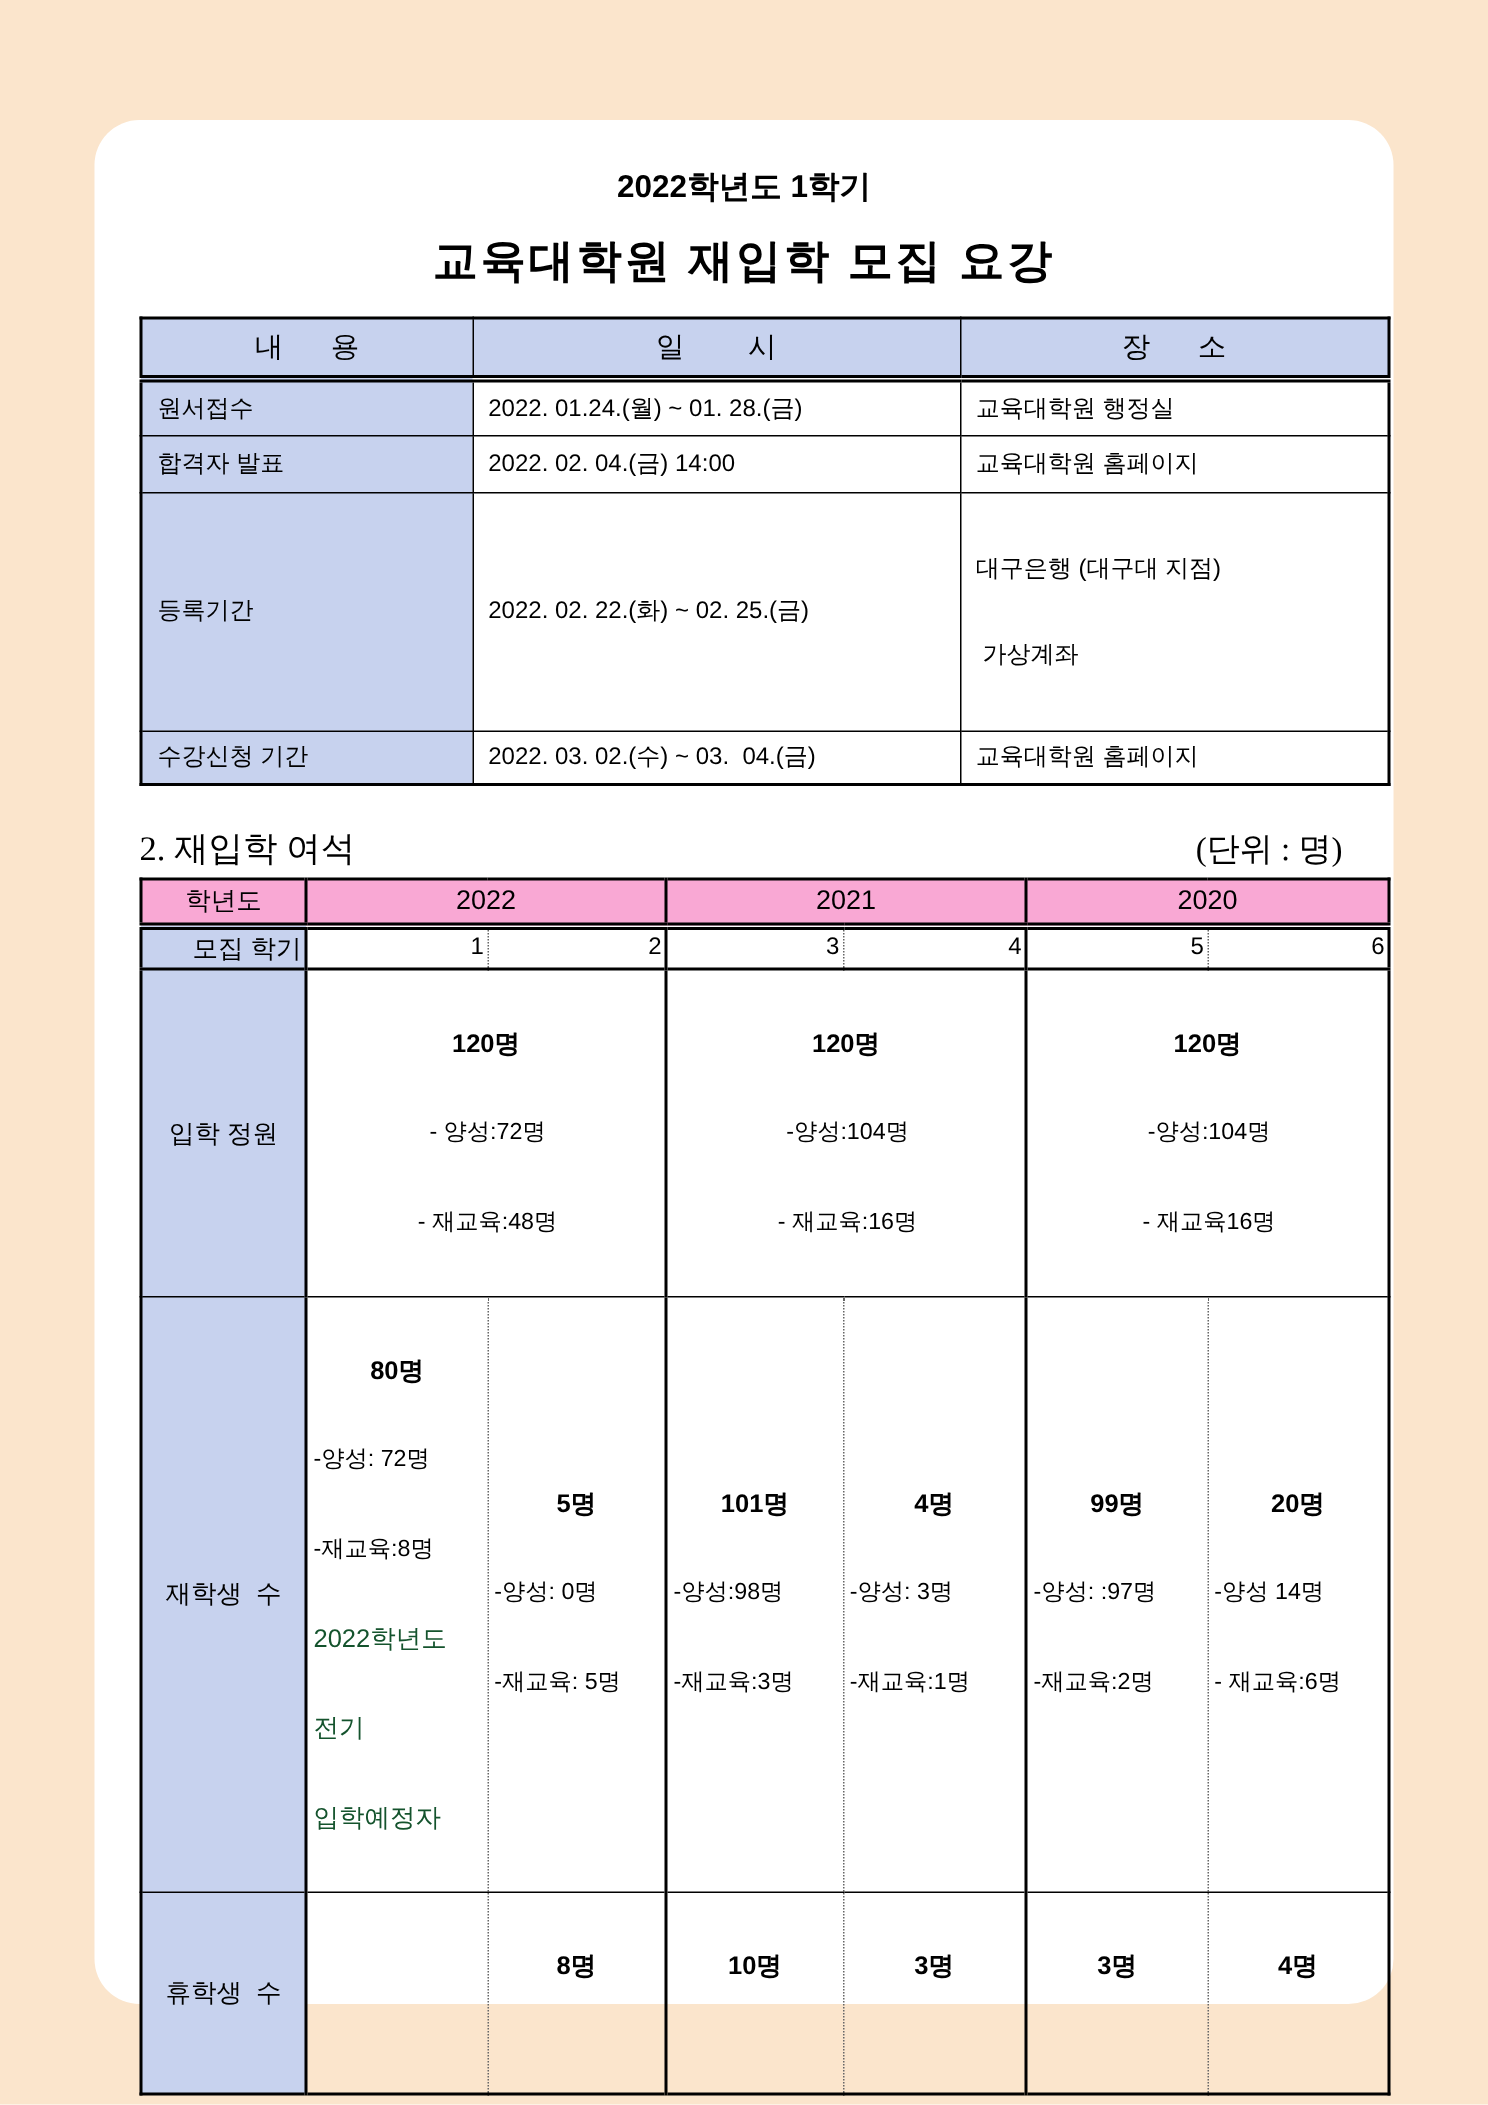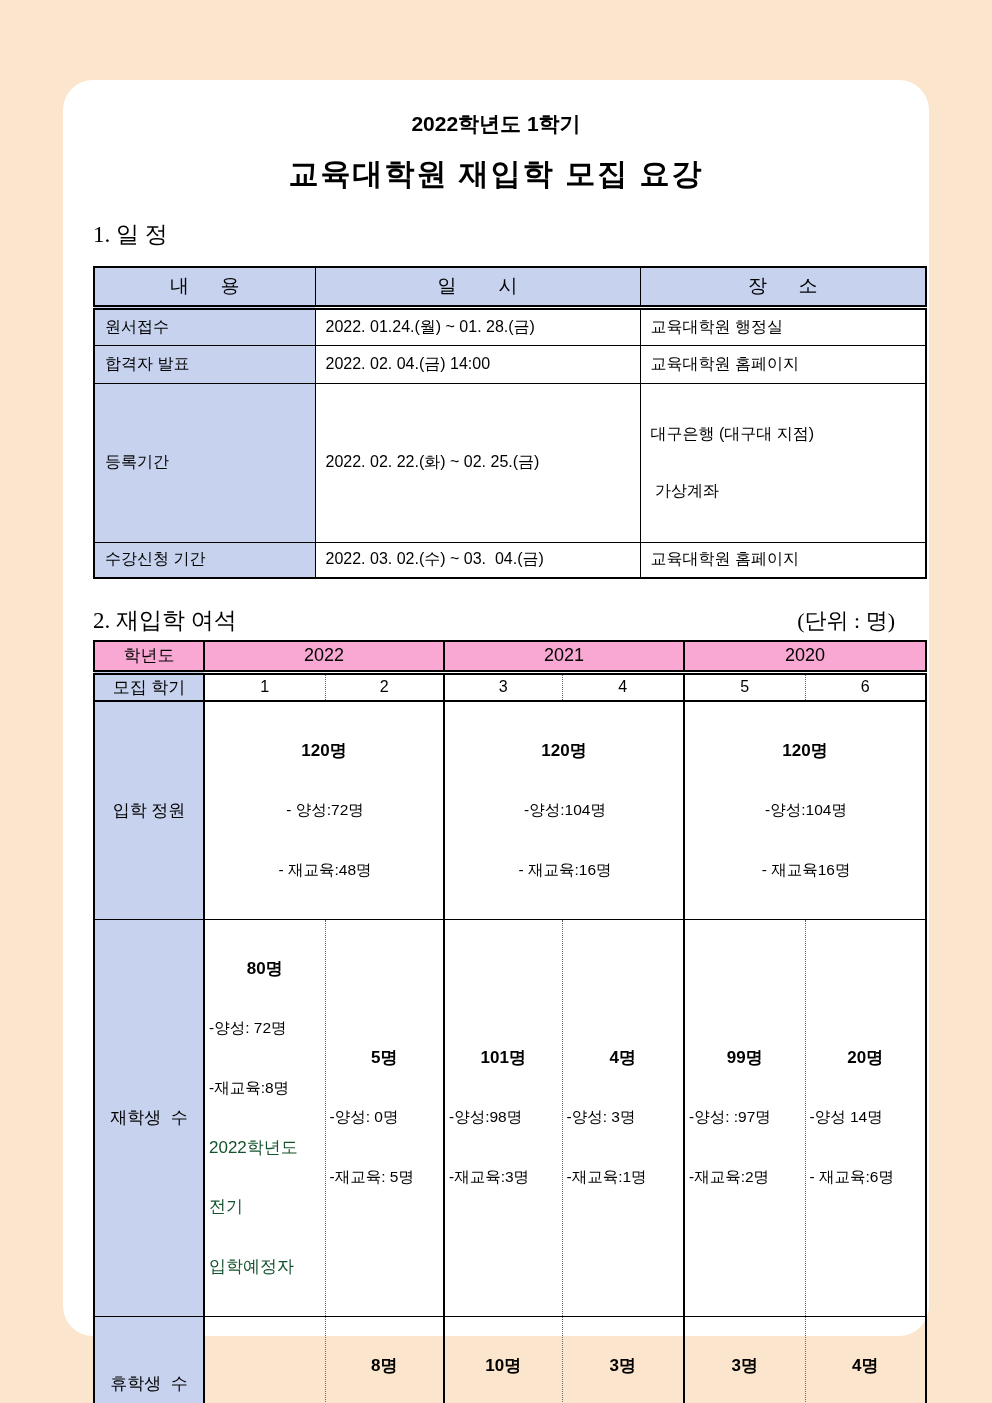--- a/index.html
+++ b/index.html
@@ -82,21 +82,21 @@
     table-layout: fixed;
   }
   .t2 td {
     border-top: 1px solid #000;
     vertical-align: middle;
     text-align: center;
     white-space: pre-wrap;
     padding: 1px 2px;
   }
   .t2 tr.r-year td { border-top: none; height: 31px; }
-  .t2 tr.r-sem td  { border-top: 5px double #000; height: 26px; }
+  .t2 tr.r-sem td  { border-top: 5px double #000; height: 26px; text-align: right; }
   .t2 tr.r-quota td { border-top: 2px solid #000; height: 86px; }
   .t2 tr.r-enr td   { height: 180px; }
   .t2 tr.r-leave td { height: 86px; }
   .t2 td.lbl { background: #c7d2ee; font-size: 17px; }
   .t2 tr.r-year td { background: #f9a8d4; }
   .t2 td.yr { font-weight: 400; font-size: 18px; }
   .t2 td.bl2 { border-left: 2px solid #000; }
   .t2 td.bld { border-left: 1px dotted #666; }
   .t2 .tot { font-weight: 700; font-size: 17px; text-align: center; }
   .t2 .ln  { text-align: left; font-size: 15.5px; line-height: 1.55; padding-left: 2px; }
@@ -104,21 +104,20 @@
   .t2 .note { text-align: left; color: #14532d; font-size: 17px; line-height: 1.4; padding-left: 2px; }
 </style>
 </head>
 <body>
 
 <div class="card">
 
   <div class="subtitle">2022학년도 1학기</div>
   <div class="title">교육대학원 재입학 모집 요강</div>
 
-  <div class="sec-head sec1">1. 일 정</div>
 
   <table class="t1">
     <colgroup>
       <col style="width:221px">
         <col style="width:325px">
         <col style="width:286px">
     </colgroup>
     <thead>
       <tr>
         <th>내      용</th>

